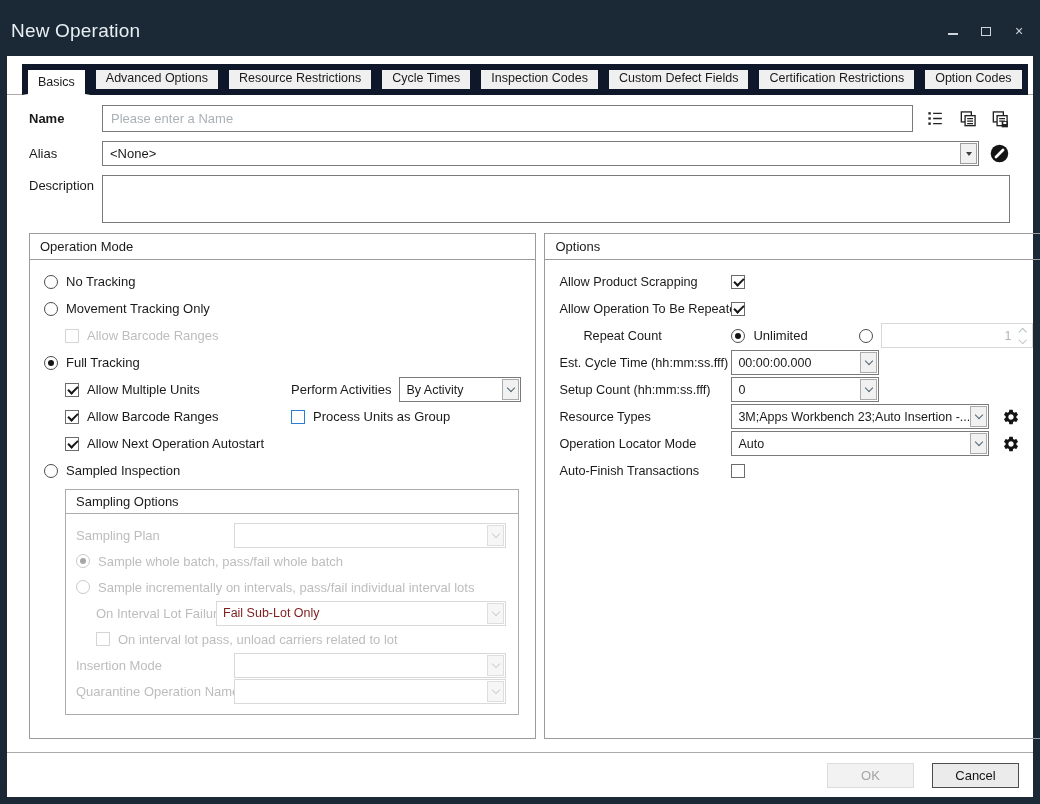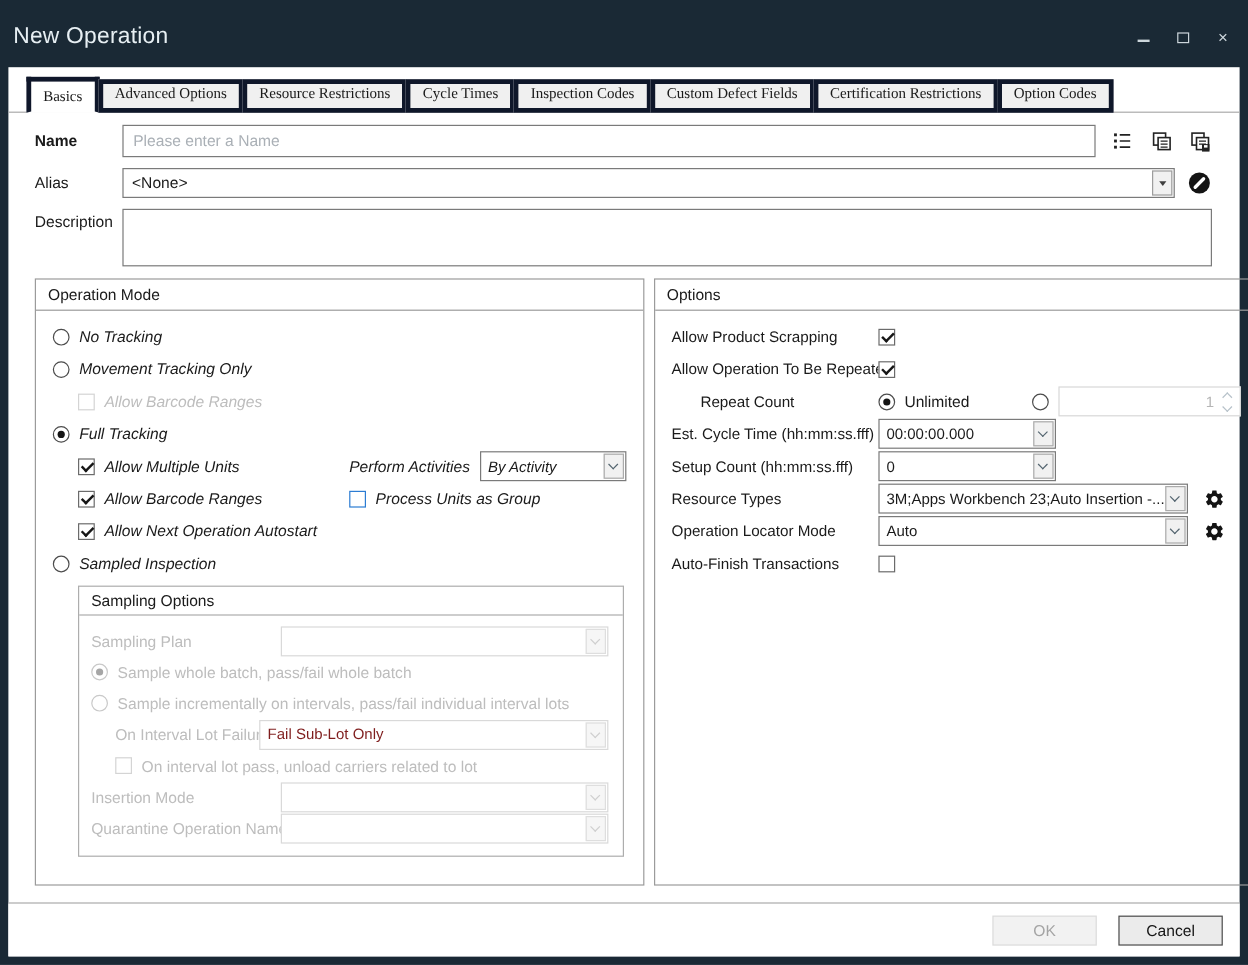--- a/index.html
+++ b/index.html
@@ -1,34 +1,34 @@
 <!DOCTYPE html>
 <html><head>
 <meta charset="utf-8">
 <style>
   * { margin:0; padding:0; box-sizing:border-box; }
   html,body { width:1040px; height:804px; }
   body { font-family:"Liberation Sans", sans-serif; font-size:13px; color:#1a1a1a; background:#1a2935; }
 
-  .window { position:relative; width:1040px; height:804px; background:#1a2935; overflow:hidden; }
+  .window { position:relative; width:1040px; height:804px; background:#1a2935; overflow:hidden;border-radius:21px; }
 
   
   .titlebar { position:absolute; left:0; top:0; right:0; height:56px; display:flex; align-items:center; padding:6px 14px 0 11px; }
   .title { font-size:19px; color:#e7eff3; letter-spacing:0.2px; }
   .wincontrols { margin-left:auto; display:flex; align-items:center; gap:19px; }
   .wc { width:14px; height:14px; display:flex; align-items:center; justify-content:center; cursor:pointer; }
   .wc-min i { display:block; width:10px; border-bottom:2px solid #cdd6dc; margin-top:6px; }
   .wc-max i { display:block; width:10px; height:9px; border:1.5px solid #cdd6dc; }
   .wc-close { color:#cdd6dc; font-size:14px; line-height:14px; }
 
   
   .content { position:absolute; left:7px; right:7px; top:56px; bottom:7px; background:#fff; display:flex; flex-direction:column; }
 
   .tabbar { display:flex; align-items:flex-end; padding-left:15px; margin-top:8px; position:relative; z-index:2; }
-  .tab { background:#f0f0f0; border:4px solid #0f172a; padding:1px 10px 4px; font-size:12.5px; white-space:nowrap; margin-bottom:-1px; cursor:pointer;font-family:Liberation Serif, serif; }
+  .tab { background:#f0f0f0; border:6px solid #0f172a; padding:1px 10px 4px; font-size:12.5px; white-space:nowrap; margin-bottom:-1px; cursor:pointer; }
   .tab + .tab { margin-left:-1px; }
   .tab.active { background:#fff; border-bottom:1px solid #fff; padding-top:5px; padding-bottom:5px; }
 
   .pagebody { flex:1; border-top:1px solid #ababab; border-bottom:1px solid #ababab; padding:10px 23px 0 22px; position:relative; z-index:1; }
 
   
   .frow { display:flex; align-items:center; margin-bottom:9px; }
   .flabel { width:73px; flex:none; font-size:13px; }
   .flabel.bold { font-weight:bold; }
   .textinput { flex:1; height:27px; border:1px solid #7a7a7a; padding:0 8px; font-family:"Liberation Sans",sans-serif; font-size:13px; color:#1a1a1a; outline:none; }
@@ -54,21 +54,21 @@
   
   .rb { width:14px; height:14px; border:1px solid #4c4c4c; border-radius:50%; background:#fff; position:relative; flex:none; cursor:pointer; }
   .rb.selected::after { content:""; position:absolute; left:3px; top:3px; right:3px; bottom:3px; background:#141414; border-radius:50%; }
   .rb.disabled { border-color:#c9c9c9; }
   .rb.disabled.selected::after { background:#a6a6a6; }
   .cb { width:14px; height:14px; border:1px solid #6b6b6b; background:#fff; position:relative; flex:none; cursor:pointer; }
   .cb.checked::after { content:""; position:absolute; left:2px; top:2.5px; width:8px; height:4px; border-left:2px solid #161616; border-bottom:2px solid #161616; transform:rotate(-45deg); }
   .cb.disabled { border-color:#d4d4d4; }
   .cb.blue { border-color:#2b7cd3; }
 
-  .omrow { height:27px; display:flex; align-items:center; gap:8px;font-style:italic; }
+  .omrow { height:27px; display:flex; align-items:center; gap:8px; }
   .ind1 { margin-left:21px; }
   .t { font-size:13px; color:#1a1a1a; white-space:nowrap; }
   .td { font-size:13px; color:#bdbdbd; white-space:nowrap; }
   .ftleft { width:218px; display:flex; align-items:center; gap:8px; flex:none; }
 
   
   .combo { height:25px; border:1px solid #7a7a7a; background:#fff; display:flex; align-items:center; cursor:pointer; }
   .combo .cval { flex:1; padding-left:6px; font-size:12.5px; white-space:nowrap; overflow:hidden; }
   .cbtn { width:17px; height:21px; margin:1px; background:#f1f1f1; border:1px solid #ababab; display:flex; align-items:center; justify-content:center; flex:none; }
   .chev { width:6px; height:6px; border-right:1.6px solid #53646f; border-bottom:1.6px solid #53646f; transform:rotate(45deg); margin-top:-3px; }

